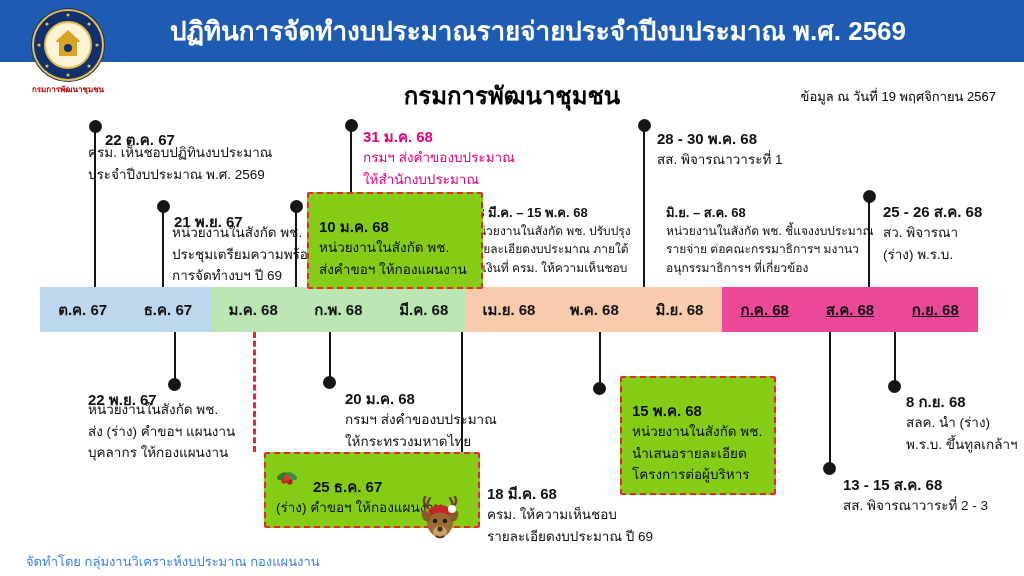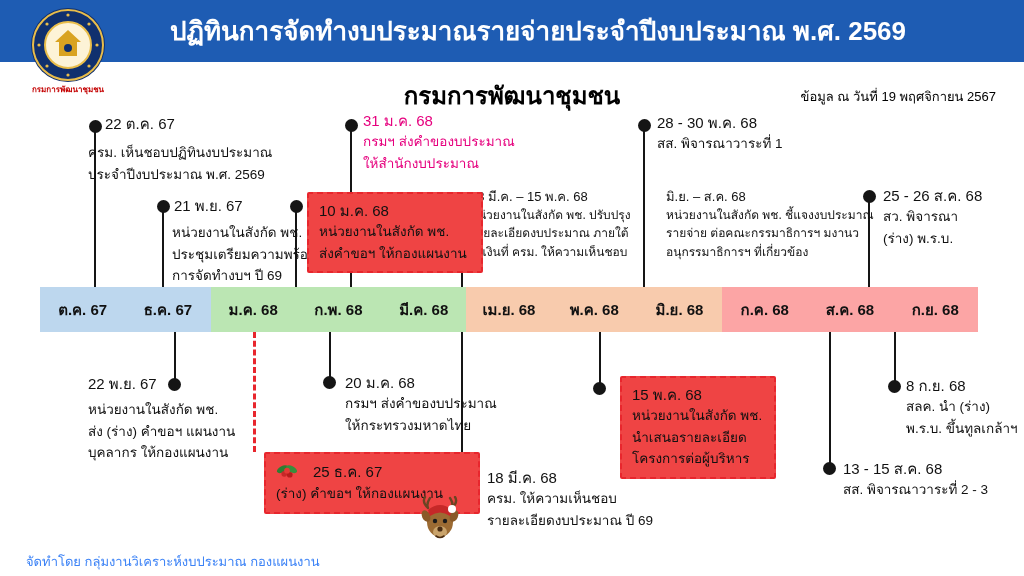--- a/index.html
+++ b/index.html
@@ -13,36 +13,36 @@
     white-space:nowrap;}
   .logo{position:absolute;left:28px;top:6px;width:80px;height:100px;z-index:6;text-align:center;}
   .logo-caption{font-size:8px;color:#c40000;font-weight:bold;line-height:1;margin-top:-2px;white-space:nowrap;}
 
   .org-name{position:absolute;left:0;top:76px;width:1024px;text-align:center;font-size:24px;font-weight:bold;color:#000;}
   .data-asof{position:absolute;right:28px;top:86px;font-size:13px;color:#000;}
 
   
   .tl{position:absolute;left:40px;top:287px;width:938px;height:45px;display:flex;z-index:2;}
   .tl-cell{flex:1;display:flex;align-items:center;justify-content:center;font-size:15px;font-weight:600;color:#111;}
-  .q1{background:#BDD7EE;} .q2{background:#BBE6B3;} .q3{background:#F8CBAD;} .q4{background:#fca5a5;}
+  .q1{background:#BDD7EE;} .q2{background:#BBE6B3;} .q3{background:#F8CBAD;} .q4{background:#ec4899;text-decoration:underline;}
 
   
   .vline{position:absolute;width:2px;background:#151515;z-index:1;}
   .vline.red{width:0;background:none;border-left:3px dashed #e8262d;}
   .dot{position:absolute;width:13px;height:13px;border-radius:50%;background:#151515;z-index:3;}
 
   
   .ev{position:absolute;z-index:3;}
-  .ev-date{font-weight:normal;font-size:15px;line-height:1.35;color:#111;white-space:nowrap;}
+  .ev-date{font-weight:bold;font-size:15px;line-height:1.35;color:#111;white-space:nowrap;margin-top:16px;}
   .ev-line{font-size:13.5px;line-height:1.6;color:#111;white-space:nowrap;}
   .small .ev-date{font-size:13px;}
   .small .ev-line{font-size:12px;line-height:1.55;}
   .pink .ev-date,.pink .ev-line{color:#E6007E;}
 
-  .dash-box{position:absolute;border:2px dashed #e8262d;background:#ef4444;border-radius:2px;
+  .dash-box{position:absolute;border:2px dashed #e8262d;background:#84cc16;border-radius:2px;
     padding:7px 10px;z-index:4;}
   .date-row{display:flex;align-items:center;gap:15px;}
 
   .footer{position:absolute;left:26px;top:551px;font-size:13px;color:#3b82f6;}
   .deco{position:absolute;z-index:6;}
 </style>
 </head>
 <body>
 
 <div class="canvas">

